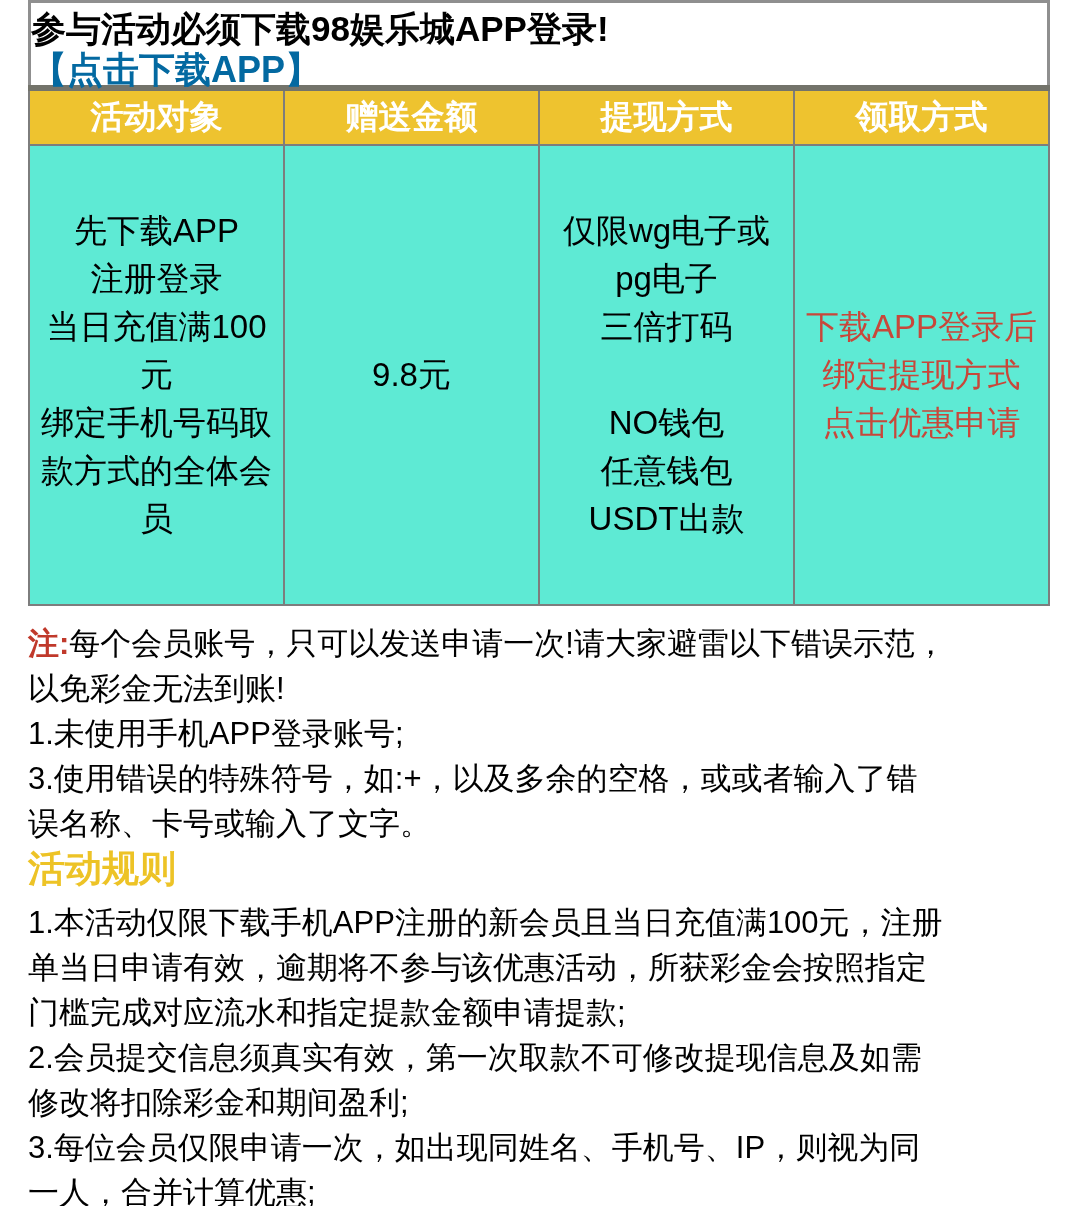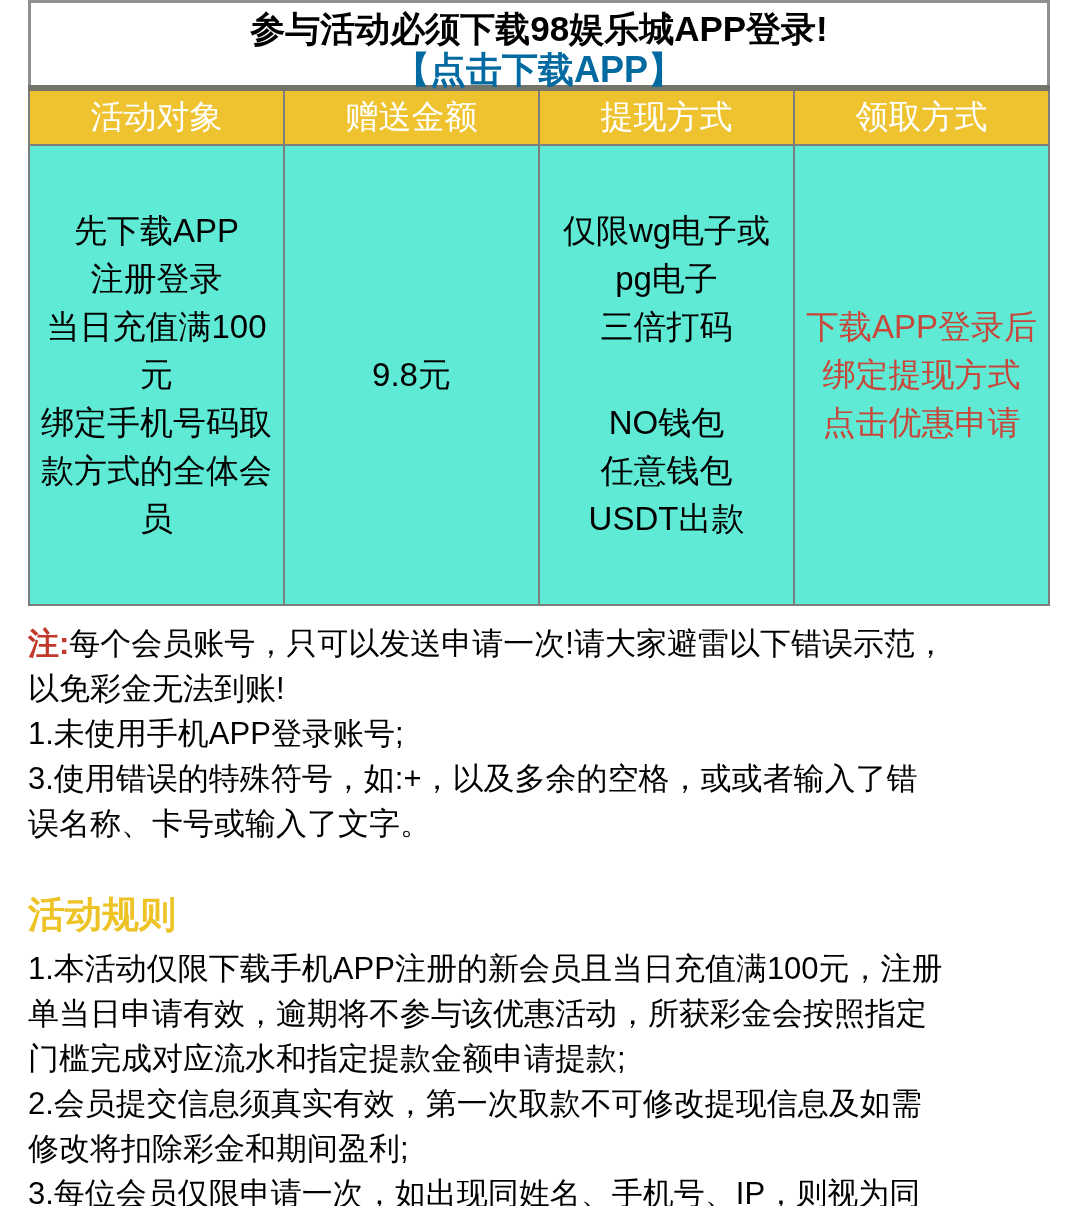--- a/index.html
+++ b/index.html
@@ -9,41 +9,41 @@
     font-family:"Liberation Sans","DejaVu Sans",sans-serif;
     color:#000;
   }
   .sheet { margin-left:28px; width:1022px; }
 
   
   .title-box {
     border:3px solid #8f8f8f;
     border-bottom:none;
     height:85px;
-    text-align:center;
+    text-align:left;
     padding-top:5px;
   }
   .main-title {
     font-size:35px; font-weight:bold; color:#000;
     line-height:42px; letter-spacing:0px;
   }
   .download-link {
     font-size:36px; font-weight:bold; color:#0369a1;
     line-height:40px; cursor:pointer;
   }
 
   
   table {
     width:100%; border-collapse:collapse;
     border-top:6px solid #73736a;
     table-layout:fixed;
   }
   th {
     background:#eec32f; color:#ffffff;
-    font-size:33px; font-weight:normal;
+    font-size:33px; font-weight:bold;
     height:57px; border:2px solid #7d7d7d;
     text-align:center;
   }
   td {
     border:2px solid #7d7d7d;
     height:460px;
     font-size:33px; line-height:48px;
     text-align:center; vertical-align:middle;
     white-space:pre-line;
     background:#5eead4;
@@ -52,21 +52,21 @@
 
   
   .notes { margin-top:15px; }
   .notes p, .rules p {
     font-size:31px; line-height:45px;
     white-space:pre-line;
     color:#000;
   }
   .red-note { color:#c0392b; font-weight:bold; }
   .rules-heading {
-    margin-top:46px; margin-bottom:9px;
+    margin-bottom:9px;
     font-size:37px; font-weight:bold;
     color:#edc326; line-height:45px;
   }
 </style>
 </head>
 <body>
 
 <div class="sheet">
 
   <div class="title-box">

